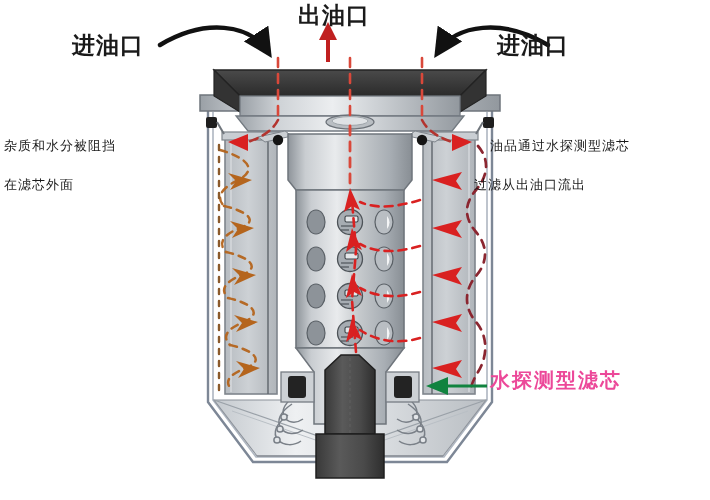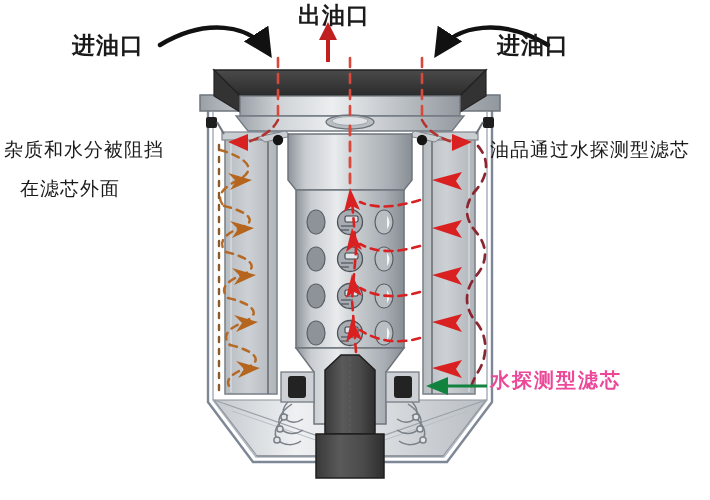--- a/index.html
+++ b/index.html
@@ -28,32 +28,32 @@
     display: block;
   }
   .lbl {
     position: absolute;
     white-space: nowrap;
     color: #1a1a1a;
     font-family: "Liberation Serif", "DejaVu Serif", serif;
     letter-spacing: 1px;
   }
   .lbl-hdr { font-size: 23px; font-weight: 700; }
-  .lbl-body { font-size: 19px; font-weight: 400; }
+  .lbl-body { font-size: 13px; font-weight: 400; }
   .lbl-green {
     font-size: 20px;
     font-weight: 700;
     color: #ec4899;
     letter-spacing: 2px;
   }
   #lbl-outlet  { left: 298px; top: 0px; }
   #lbl-inlet-l { left: 72px;  top: 30px; }
   #lbl-inlet-r { left: 497px; top: 30px; }
   #lbl-left-1  { left: 4px;   top: 137px; }
-  #lbl-left-2  { left: 20px;   top: 176px; }
+  #lbl-left-2  { left: 4px;   top: 176px; }
   #lbl-right-1 { left: 474px; top: 137px; margin-left: 16px; }
   #lbl-right-2 { left: 474px; top: 176px; }
   #lbl-core    { left: 490px; top: 367px; }
 </style>
 </head>
 <body>
 
 <div id="stage">
 
   <svg id="diagram" viewBox="0 0 710 500">
@@ -325,16 +325,17 @@
   <div class="lbl lbl-hdr" id="lbl-inlet-l">进油口</div>
 
   <div class="lbl lbl-hdr" id="lbl-inlet-r">进油口</div>
 
   <div class="lbl lbl-body" id="lbl-left-1">杂质和水分被阻挡</div>
 
   <div class="lbl lbl-body" id="lbl-left-2">在滤芯外面</div>
 
   <div class="lbl lbl-body" id="lbl-right-1">油品通过水探测型滤芯</div>
 
+  <div class="lbl lbl-body" id="lbl-right-2">过滤从出油口流出</div>
 
   <div class="lbl lbl-green" id="lbl-core">水探测型滤芯</div>
 
 </div>
 
 </body></html>

